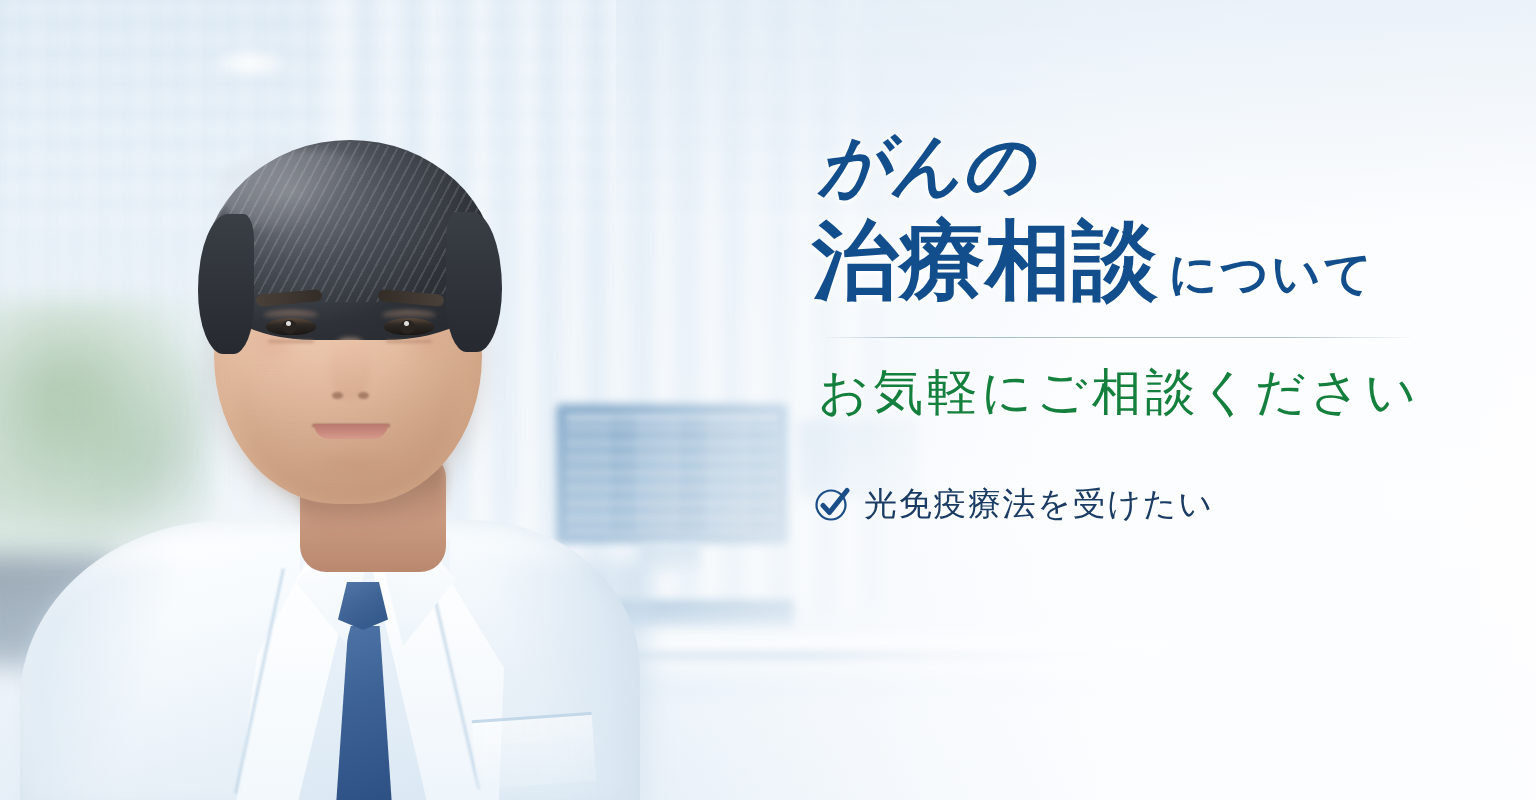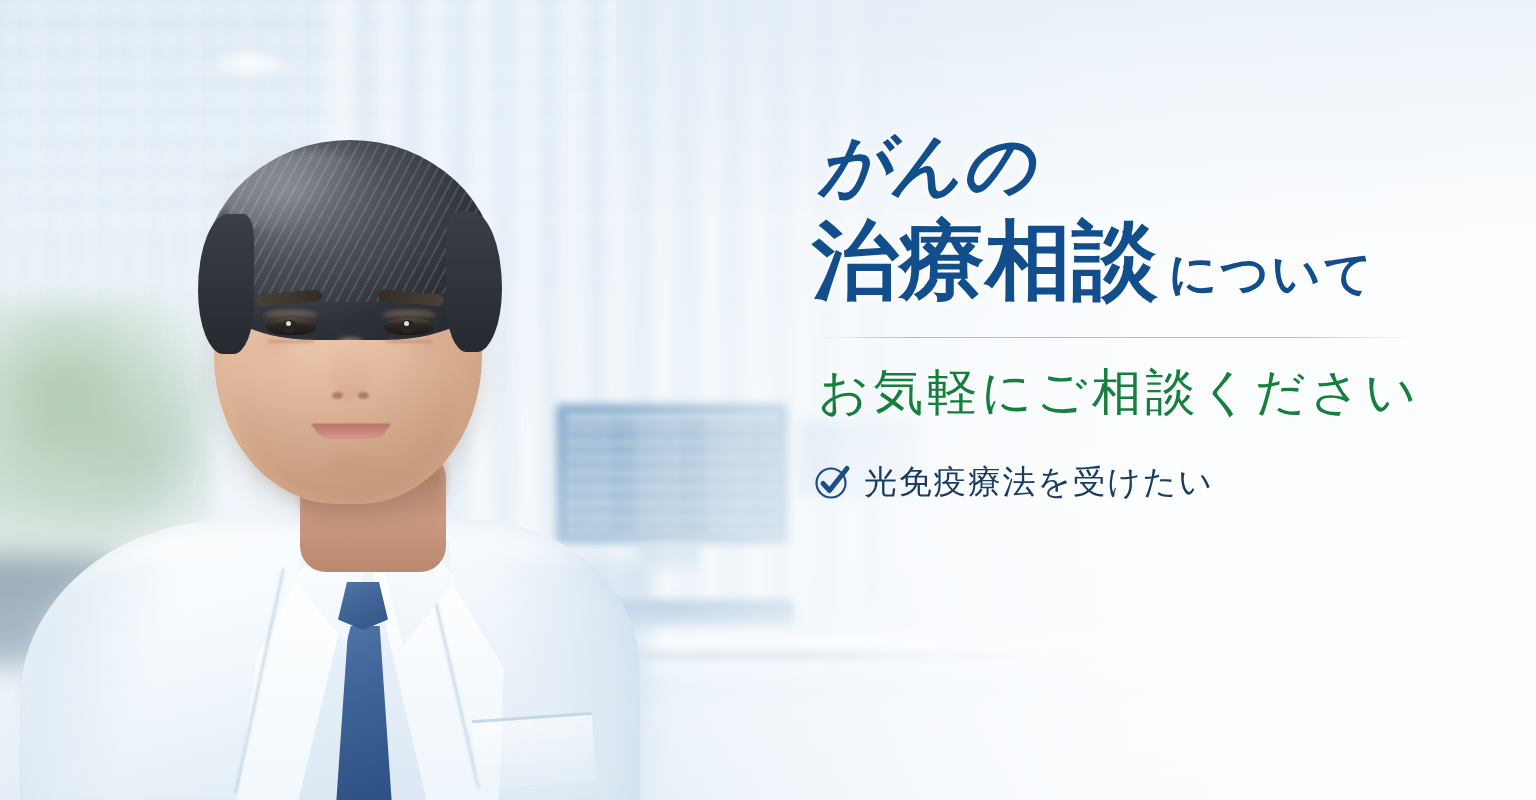--- a/index.html
+++ b/index.html
@@ -326,21 +326,21 @@
     margin:30px 8px 0 14px;width:584px;height:1px;
     background:linear-gradient(90deg,rgba(150,176,200,.05),rgba(130,158,186,.65) 14%,rgba(130,158,186,.62) 80%,rgba(150,176,200,.05));
   }
 
   .subtitle{
     margin:24px 0 0 6px;
     font-size:50px;color:#15803d;letter-spacing:.08em;line-height:1.2;
     text-shadow:0 1px 4px rgba(255,255,255,.9);
   }
 
-  .checklist{list-style:none;margin:38px 0 0 0;padding:0;}
+  .checklist{list-style:none;margin:60px 0 0 0;padding:0;}
   .check-item{
     display:flex;align-items:center;gap:12px;margin-bottom:13px;
   }
   .check-icon{flex:0 0 auto;width:40px;height:40px;display:block;}
   .check-label{
     font-size:33px;color:#1A3C63;letter-spacing:.05em;white-space:nowrap;
     text-shadow:0 1px 3px rgba(255,255,255,.85);
   }
 </style>
 </head>

